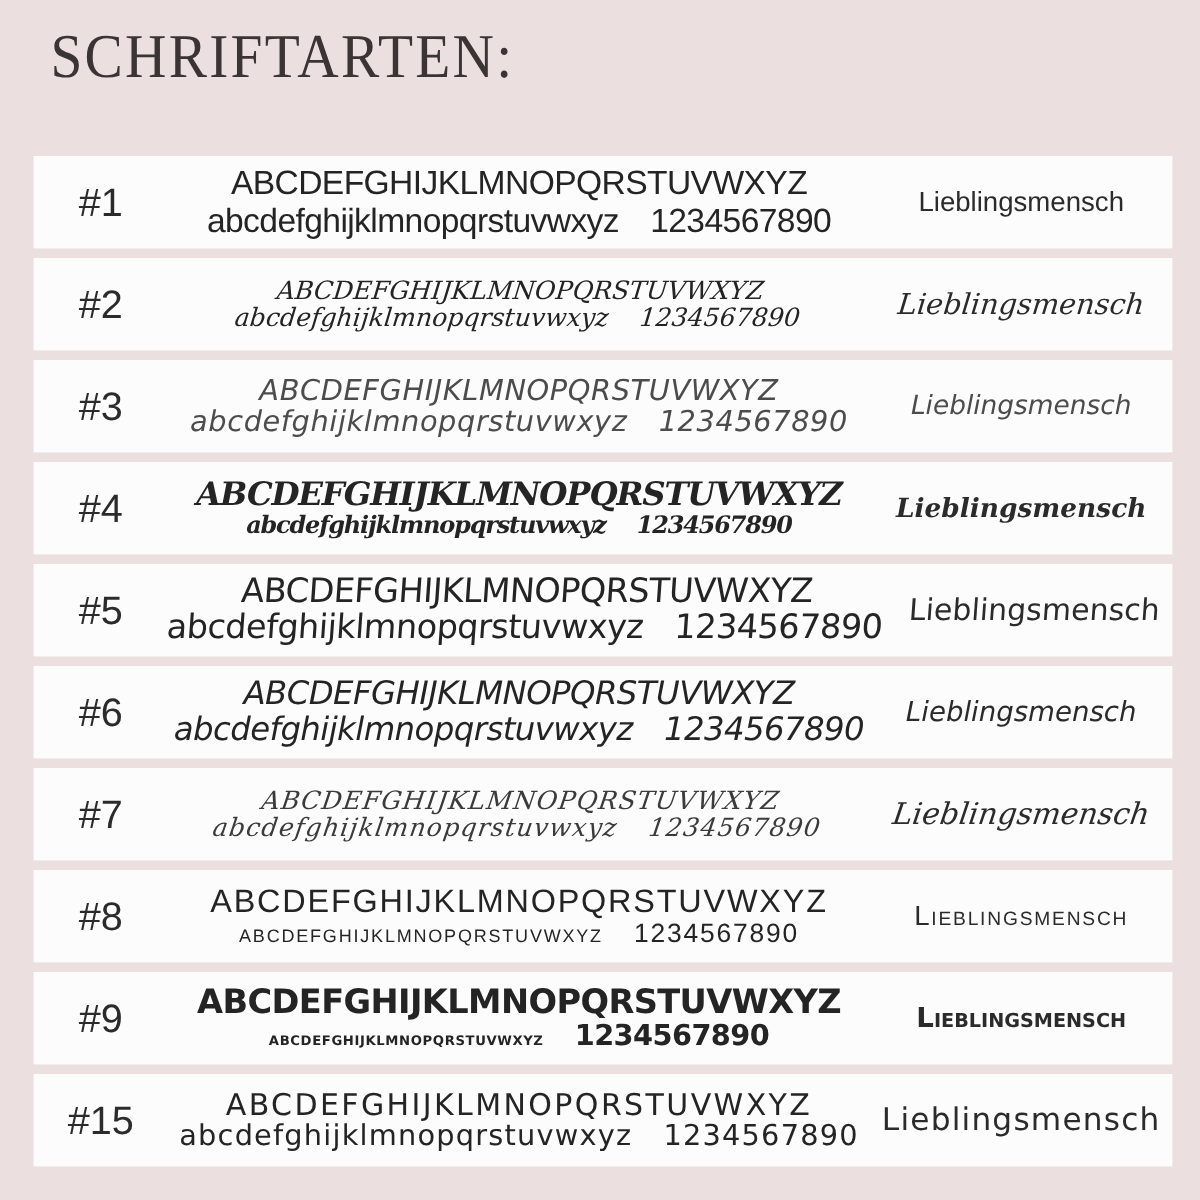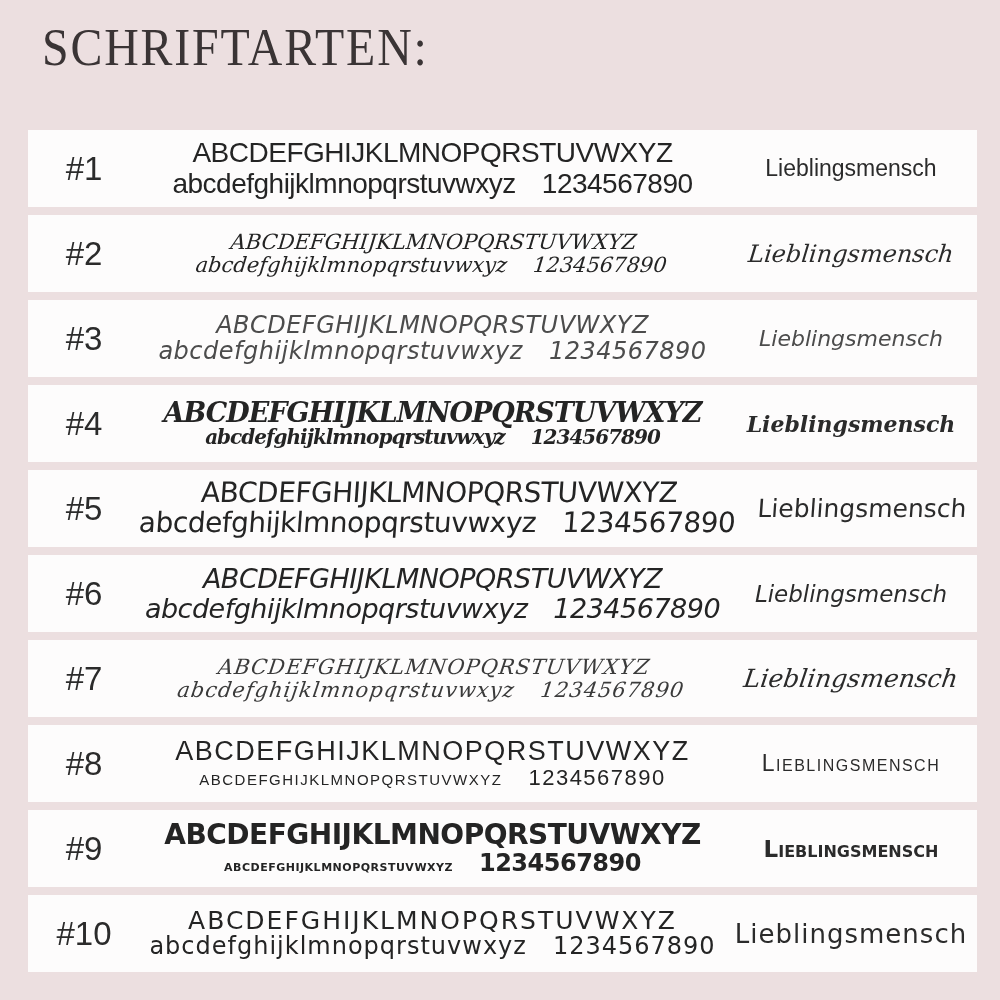--- a/index.html
+++ b/index.html
@@ -211,21 +211,21 @@
     <div class="alphabet">
       <div class="upper">ABCDEFGHIJKLMNOPQRSTUVWXYZ</div>
       <div class="lowerline">
         <span class="lower">abcdefghijklmnopqrstuvwxyz</span><span class="numbers">1234567890</span>
       </div>
     </div>
     <div class="preview">Lieblingsmensch</div>
   </div>
 
   <div class="font-row style-rounded">
-    <div class="row-id">#10</div>
+    <div class="row-id">#15</div>
     <div class="alphabet">
       <div class="upper">ABCDEFGHIJKLMNOPQRSTUVWXYZ</div>
       <div class="lowerline">
         <span class="lower">abcdefghijklmnopqrstuvwxyz</span><span class="numbers">1234567890</span>
       </div>
     </div>
     <div class="preview">Lieblingsmensch</div>
   </div>
 </div>
 </div>

